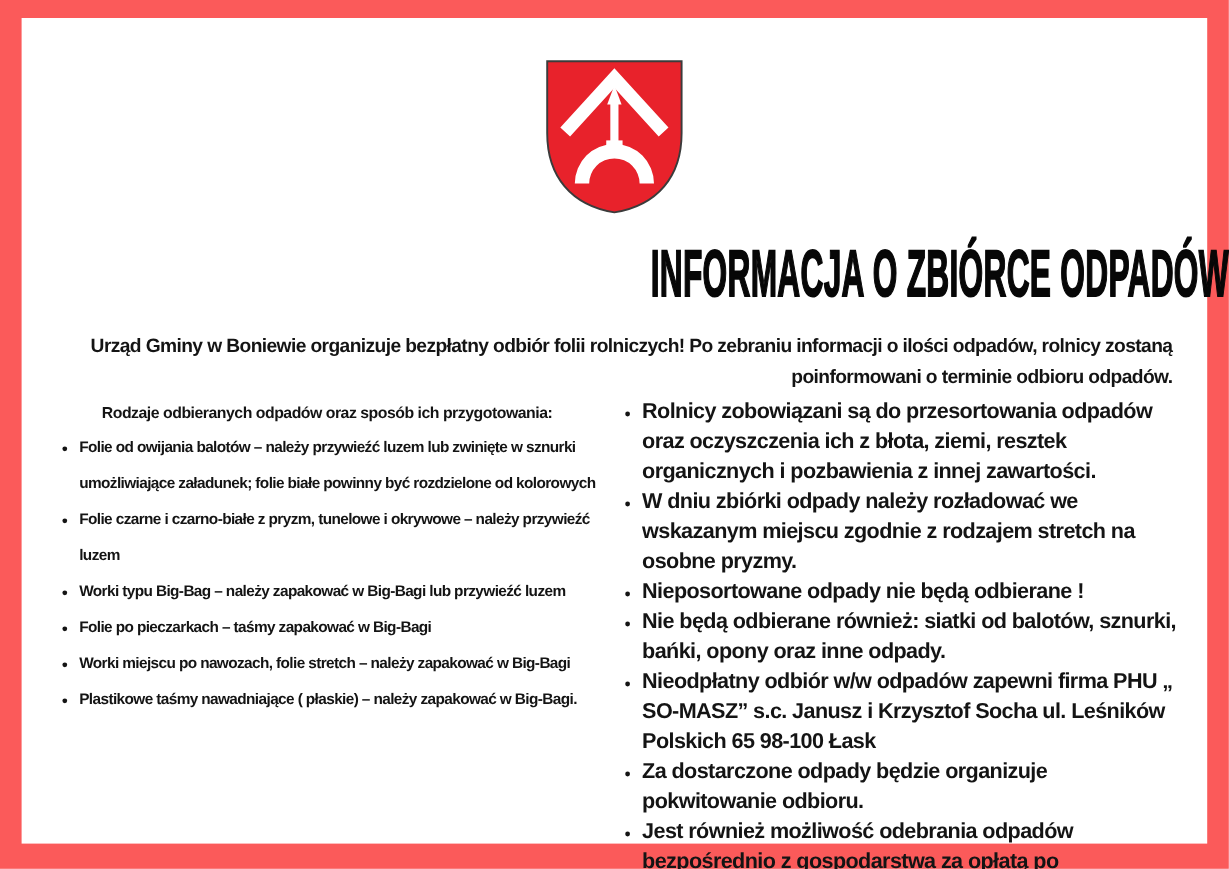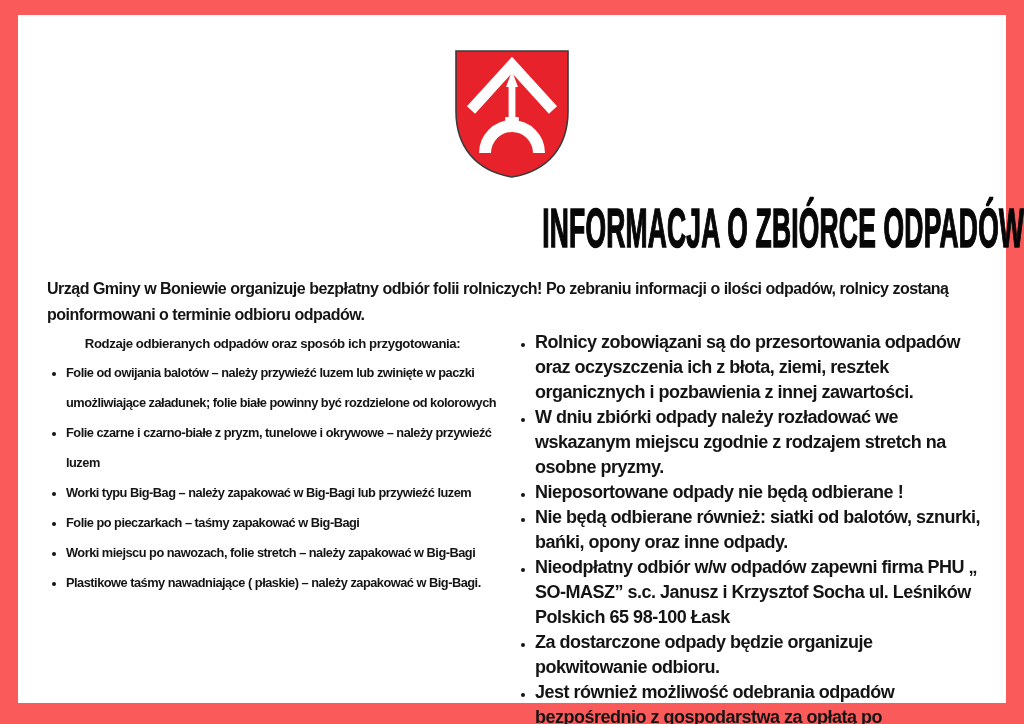--- a/index.html
+++ b/index.html
@@ -37,21 +37,21 @@
     -webkit-text-stroke: 1.6px #070707;
     transform: scaleX(0.48);
     transform-origin: 50% 50%;
     letter-spacing: 0.5px;
   }
 
   
   .intro {
     margin: 20px auto 0;
     max-width: 930px;
-    text-align: left;
+    text-align: right;
     font-weight: bold;
     font-size: 16px;
     line-height: 26px;
     letter-spacing: -0.5px;
     color: #141414;
   }
 
   
   .columns {
     display: flex;
@@ -103,21 +103,21 @@
 
     <p class="intro">Urząd Gminy w Boniewie organizuje bezpłatny odbiór folii rolniczych! Po zebraniu informacji o ilości odpadów, rolnicy zostaną poinformowani o terminie odbioru odpadów.</p>
 
     <div class="columns">
 
       <div class="col col-left">
         <p class="col-header">Rodzaje odbieranych odpadów oraz sposób ich przygotowania:</p>
         <ul>
 
             <li>
-              <span>Folie od owijania balotów – należy przywieźć luzem lub zwinięte w paczki umożliwiające załadunek; folie białe powinny być rozdzielone od kolorowych</span>
+              <span>Folie od owijania balotów – należy przywieźć luzem lub zwinięte w sznurki umożliwiające załadunek; folie białe powinny być rozdzielone od kolorowych</span>
             </li>
 
             <li>
               <span>Folie czarne i czarno-białe z pryzm, tunelowe i okrywowe – należy przywieźć luzem</span>
             </li>
 
             <li>
               <span>Worki typu Big-Bag – należy zapakować w Big-Bagi lub przywieźć luzem</span>
             </li>
 

